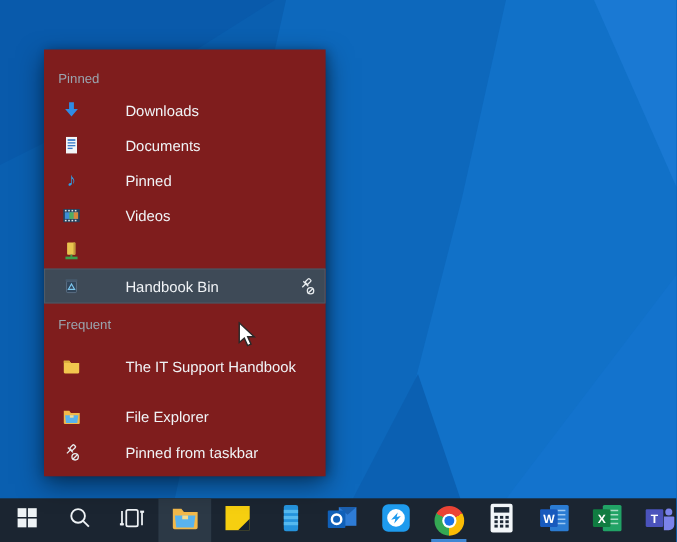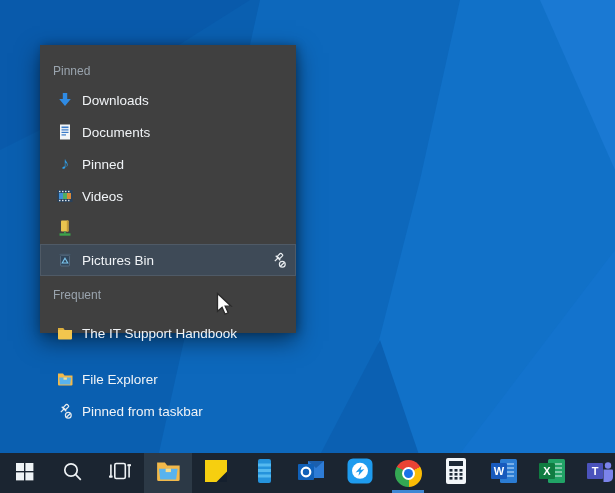--- a/index.html
+++ b/index.html
@@ -5,32 +5,32 @@
   html,body{margin:0;padding:0;}
   body{
     width:615px;height:493px;position:relative;overflow:hidden;
     font-family:"Liberation Sans", sans-serif;
     background:#0d68bc;
   }
   
   .wallpaper{position:absolute;inset:0;z-index:0;}
   
   .jumplist{
-    position:absolute;left:40px;top:45px;width:256px;height:288px;
-    background:#404040;z-index:5;
+    position:absolute;left:40px;top:45px;width:256px;height:388px;
+    background:#7f1d1d;z-index:5;
     box-shadow:0 8px 22px rgba(0,0,0,.5), 2px 0 8px rgba(0,0,0,.25);
   }
   .jl-header{
     margin:16px 0 3px;padding-left:13px;height:20px;line-height:20px;
     font-size:12px;color:#9aa4ae;
   }
   .jl-header.frequent{margin-top:9px;margin-bottom:12px;}
   .jl-row{
     height:32px;display:flex;align-items:center;
-    padding:0 7px 0 16px;cursor:default;
+    padding:0 7px 0 16px;cursor:default;gap:32px;
   }
   .jl-row.highlight{
     background:#3e4a57;
     box-shadow:inset 0 0 0 1px rgba(255,255,255,.09);
   }
   .jl-icon{
     width:18px;height:18px;flex:0 0 18px;
     display:flex;align-items:center;justify-content:center;
   }
   .jl-label{
@@ -153,21 +153,21 @@
   </div>
 
   <div class="jl-row highlight">
     <span class="jl-icon">
       <svg width="18" height="18" viewBox="0 0 18 18">
           <rect x="4.5" y="4.5" width="9" height="10.5" rx="1" fill="#31455a" stroke="#5e7389" stroke-width="0.8"></rect>
           <rect x="3.5" y="2.8" width="11" height="1.7" rx="0.8" fill="#46596c"></rect>
           <polygon points="9,7.2 11.8,12 6.2,12" fill="none" stroke="#7cc6ee" stroke-width="1.1"></polygon>
         </svg>
     </span>
-    <span class="jl-label">Pictures Bin</span>
+    <span class="jl-label">Handbook Bin</span>
     <span class="jl-trailing">
       <svg width="18" height="18" viewBox="0 0 18 18" fill="none" stroke="#e8ecef" stroke-width="1.2">
           <g transform="rotate(45 8 7)">
             <rect x="6.4" y="1.5" width="3.2" height="5" rx="0.8"></rect>
             <line x1="4.8" y1="7" x2="11.2" y2="7"></line>
             <line x1="8" y1="7" x2="8" y2="11.5"></line>
           </g>
           <circle cx="12.3" cy="13.3" r="2.9"></circle>
           <line x1="10.4" y1="15.2" x2="14.3" y2="11.5"></line>
         </svg>

